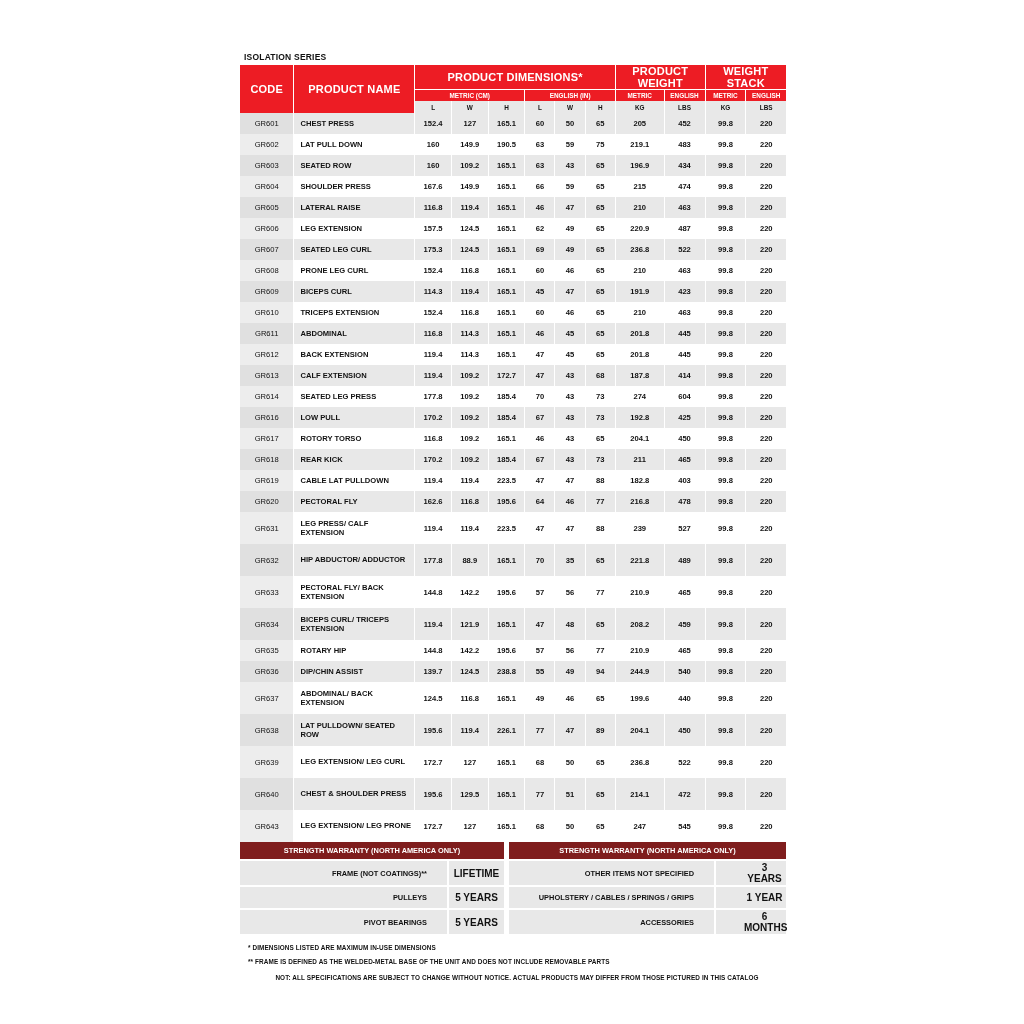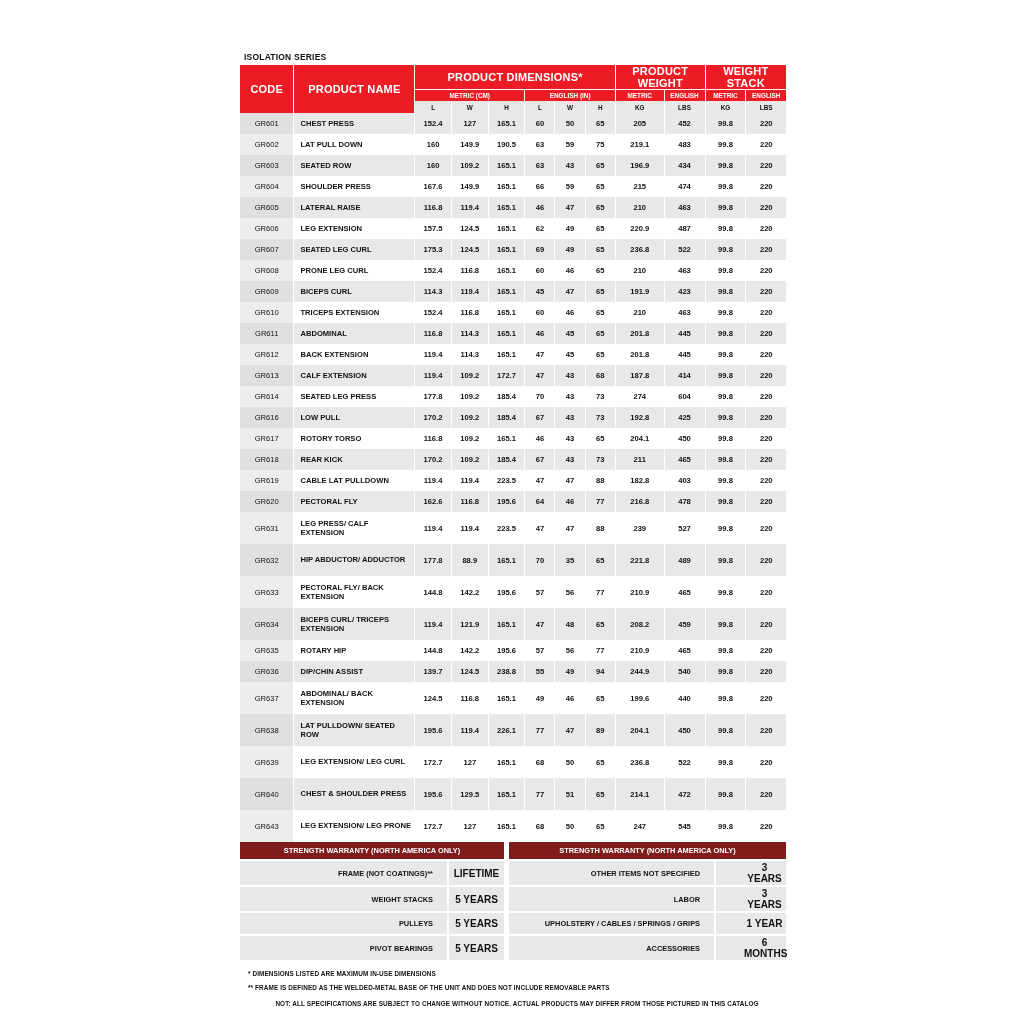--- a/index.html
+++ b/index.html
@@ -125,21 +125,21 @@
   }
   .warr-hdr.last { border-right: none; }
   .warr-lbl {
     background: #e8e8e8;
     color: #111111;
     font-size: 7.4px;
     font-weight: bold;
     height: 19px;
     vertical-align: middle;
     text-align: right;
-    padding-right: 14px;
+    padding-right: 20px;
     border-top: 2px solid #ffffff;
     border-right: 2px solid #ffffff;
   }
   .warr-lbl.left {
     text-align: right;
     padding-left: 7px;
   }
   .warr-val {
     background: #e8e8e8;
     color: #111111;
@@ -663,27 +663,20 @@
             <td class="warr-hdr last" colspan="2">STRENGTH WARRANTY (NORTH AMERICA ONLY)</td>
           </tr>
           <tr>
             <td class="warr-lbl">FRAME (NOT COATINGS)**</td>
             <td class="warr-val">LIFETIME</td>
             <td class="spacer-col"></td>
             <td class="warr-lbl left">OTHER ITEMS NOT SPECIFIED</td>
             <td class="warr-val last">3 YEARS</td>
           </tr>
           <tr>
-            <td class="warr-lbl">WEIGHT STACKS</td>
-            <td class="warr-val">5 YEARS</td>
-            <td class="spacer-col"></td>
-            <td class="warr-lbl left">LABOR</td>
-            <td class="warr-val last">3 YEARS</td>
-          </tr>
-          <tr>
             <td class="warr-lbl">PULLEYS</td>
             <td class="warr-val">5 YEARS</td>
             <td class="spacer-col"></td>
             <td class="warr-lbl left">UPHOLSTERY / CABLES / SPRINGS / GRIPS</td>
             <td class="warr-val last">1 YEAR</td>
           </tr>
           <tr>
             <td class="warr-lbl">PIVOT BEARINGS</td>
             <td class="warr-val">5 YEARS</td>
             <td class="spacer-col"></td>

